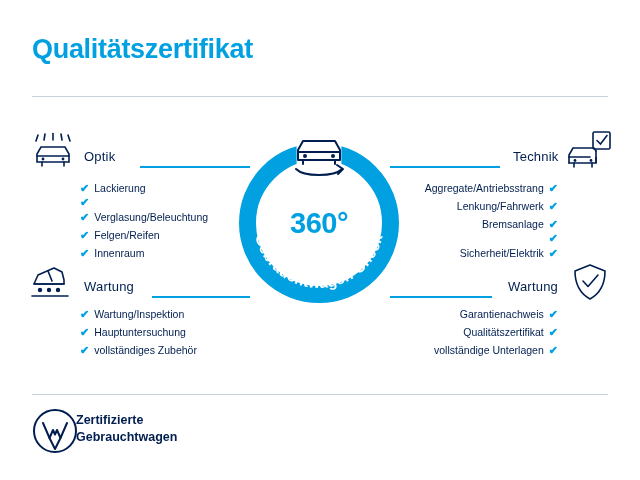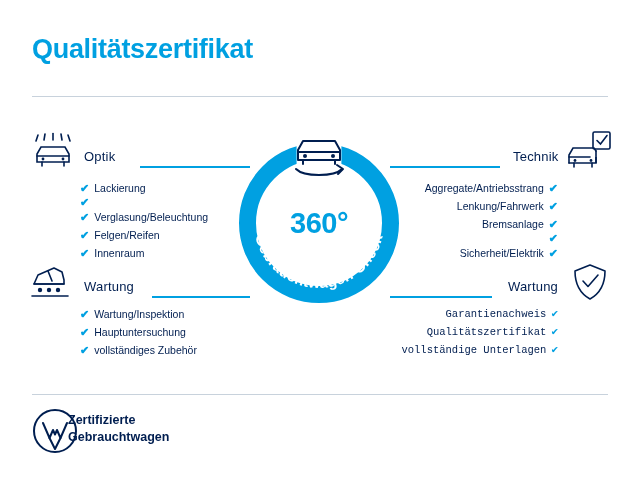--- a/index.html
+++ b/index.html
@@ -144,21 +144,21 @@
   }
   .vw-logo {
     position: absolute;
     left: 32px;
     top: 408px;
     width: 46px;
     height: 46px;
   }
   .footer-text {
     position: absolute;
-    left: 68px;
+    left: 76px;
     top: 412px;
     font-size: 12.5px;
     font-weight: bold;
     line-height: 17px;
     color: #001e50;
   }
 </style>
 </head>
 <body>
 
@@ -273,21 +273,21 @@
   </div>
 
   <div class="icon-box" style="left:570px; top:262px; width:40px; height:42px;">
     <svg width="40" height="42" viewBox="0 0 40 42" fill="none" stroke="#001e50" stroke-width="1.6" stroke-linecap="round" stroke-linejoin="round">
       <path d="M20 3 L35 9 C35 24 29 32 20 37 C11 32 5 24 5 9 Z"></path>
       <path d="M13 19 L18 24.5 L28 13"></path>
     </svg>
   </div>
   <div class="sec-head" style="left:505px; top:279px; text-align:right; width:53px;">Wartung</div>
   <div class="sec-rule" style="left:390px; top:296px; width:102px;"></div>
-  <div class="list right" style="left:383px; top:305px; width:175px;font-family:Liberation Mono, monospace;">
+  <div class="list right" style="left:383px; top:305px; width:175px;">
     <div class="row">
         <span>Garantienachweis</span>
         <span class="check">✔</span>
       </div>
     <div class="row">
         <span>Qualitätszertifikat</span>
         <span class="check">✔</span>
       </div>
     <div class="row">
         <span>vollständige Unterlagen</span>

